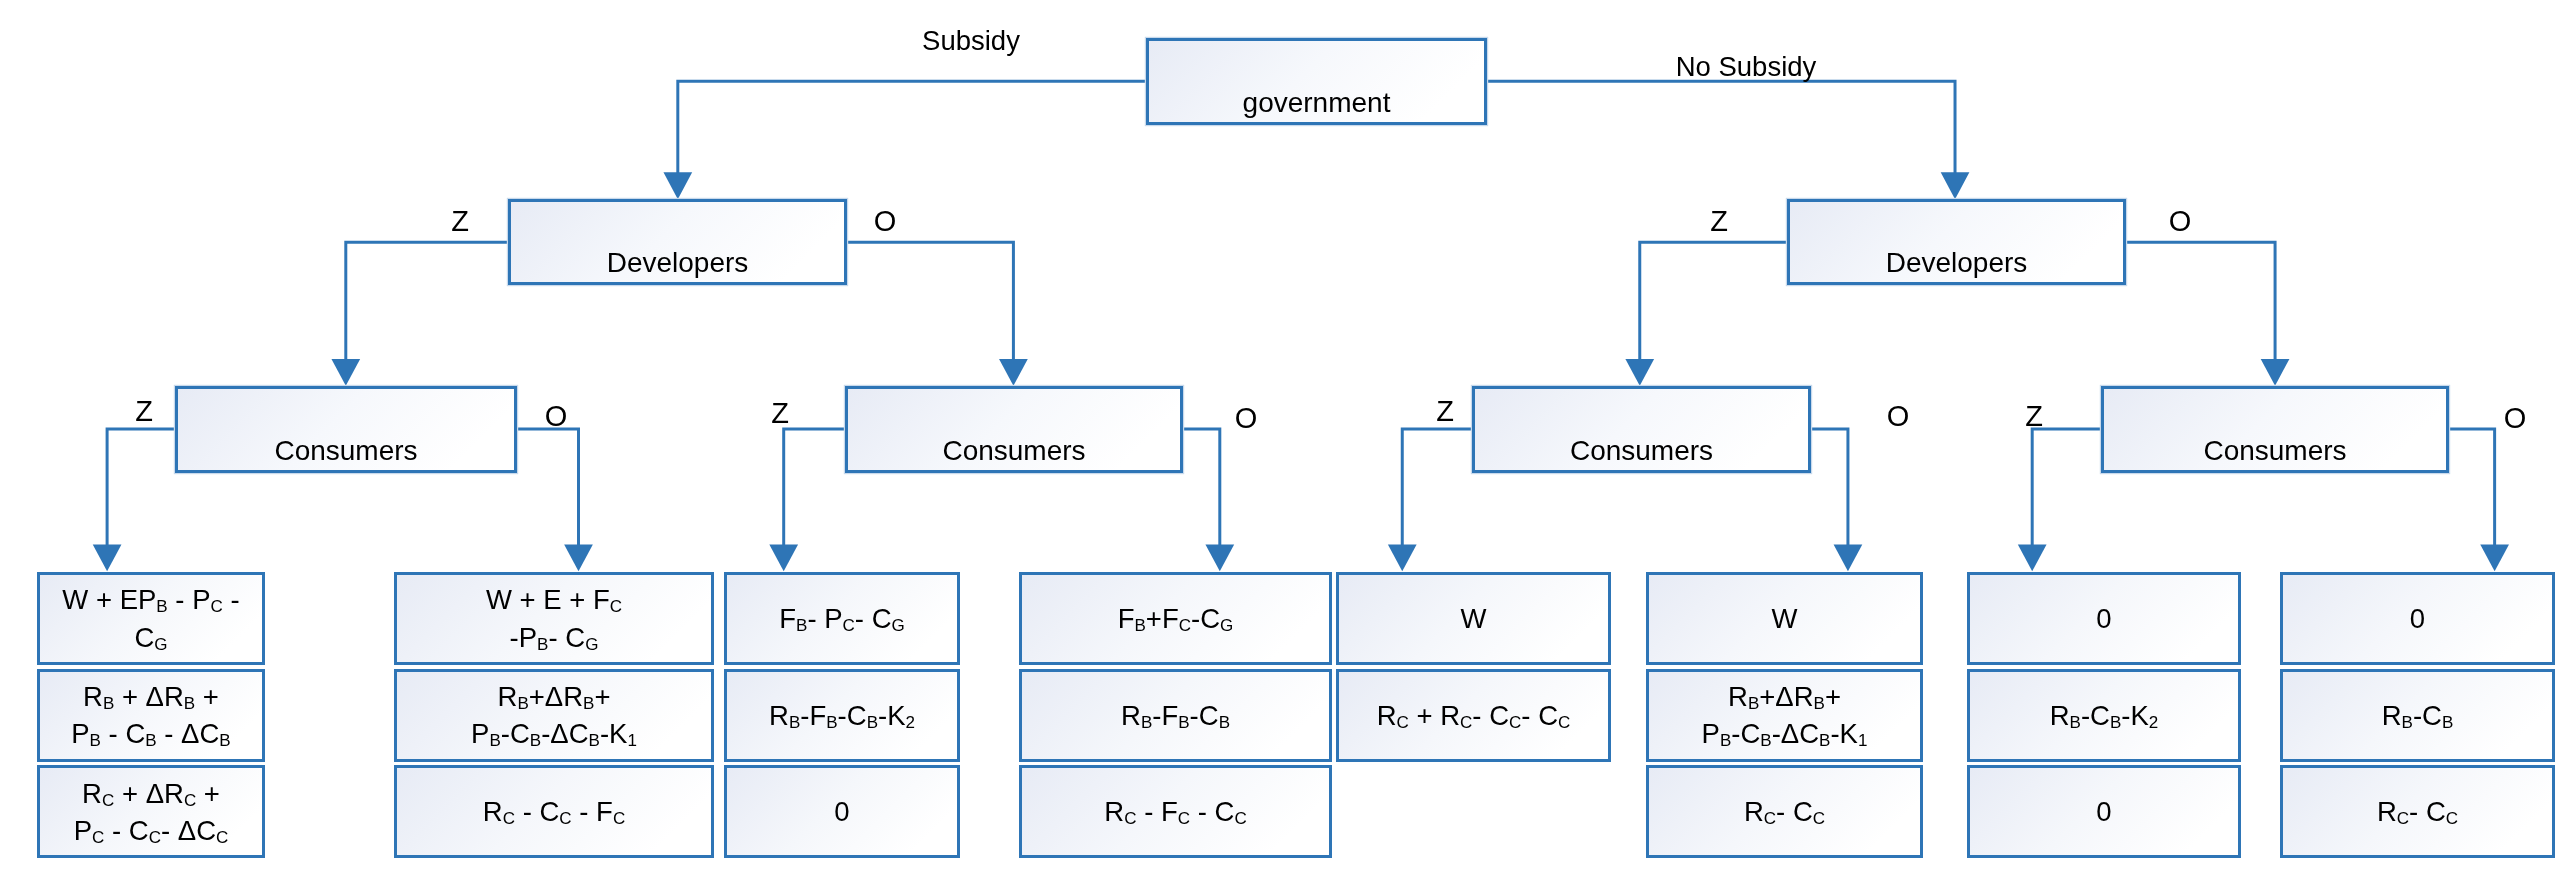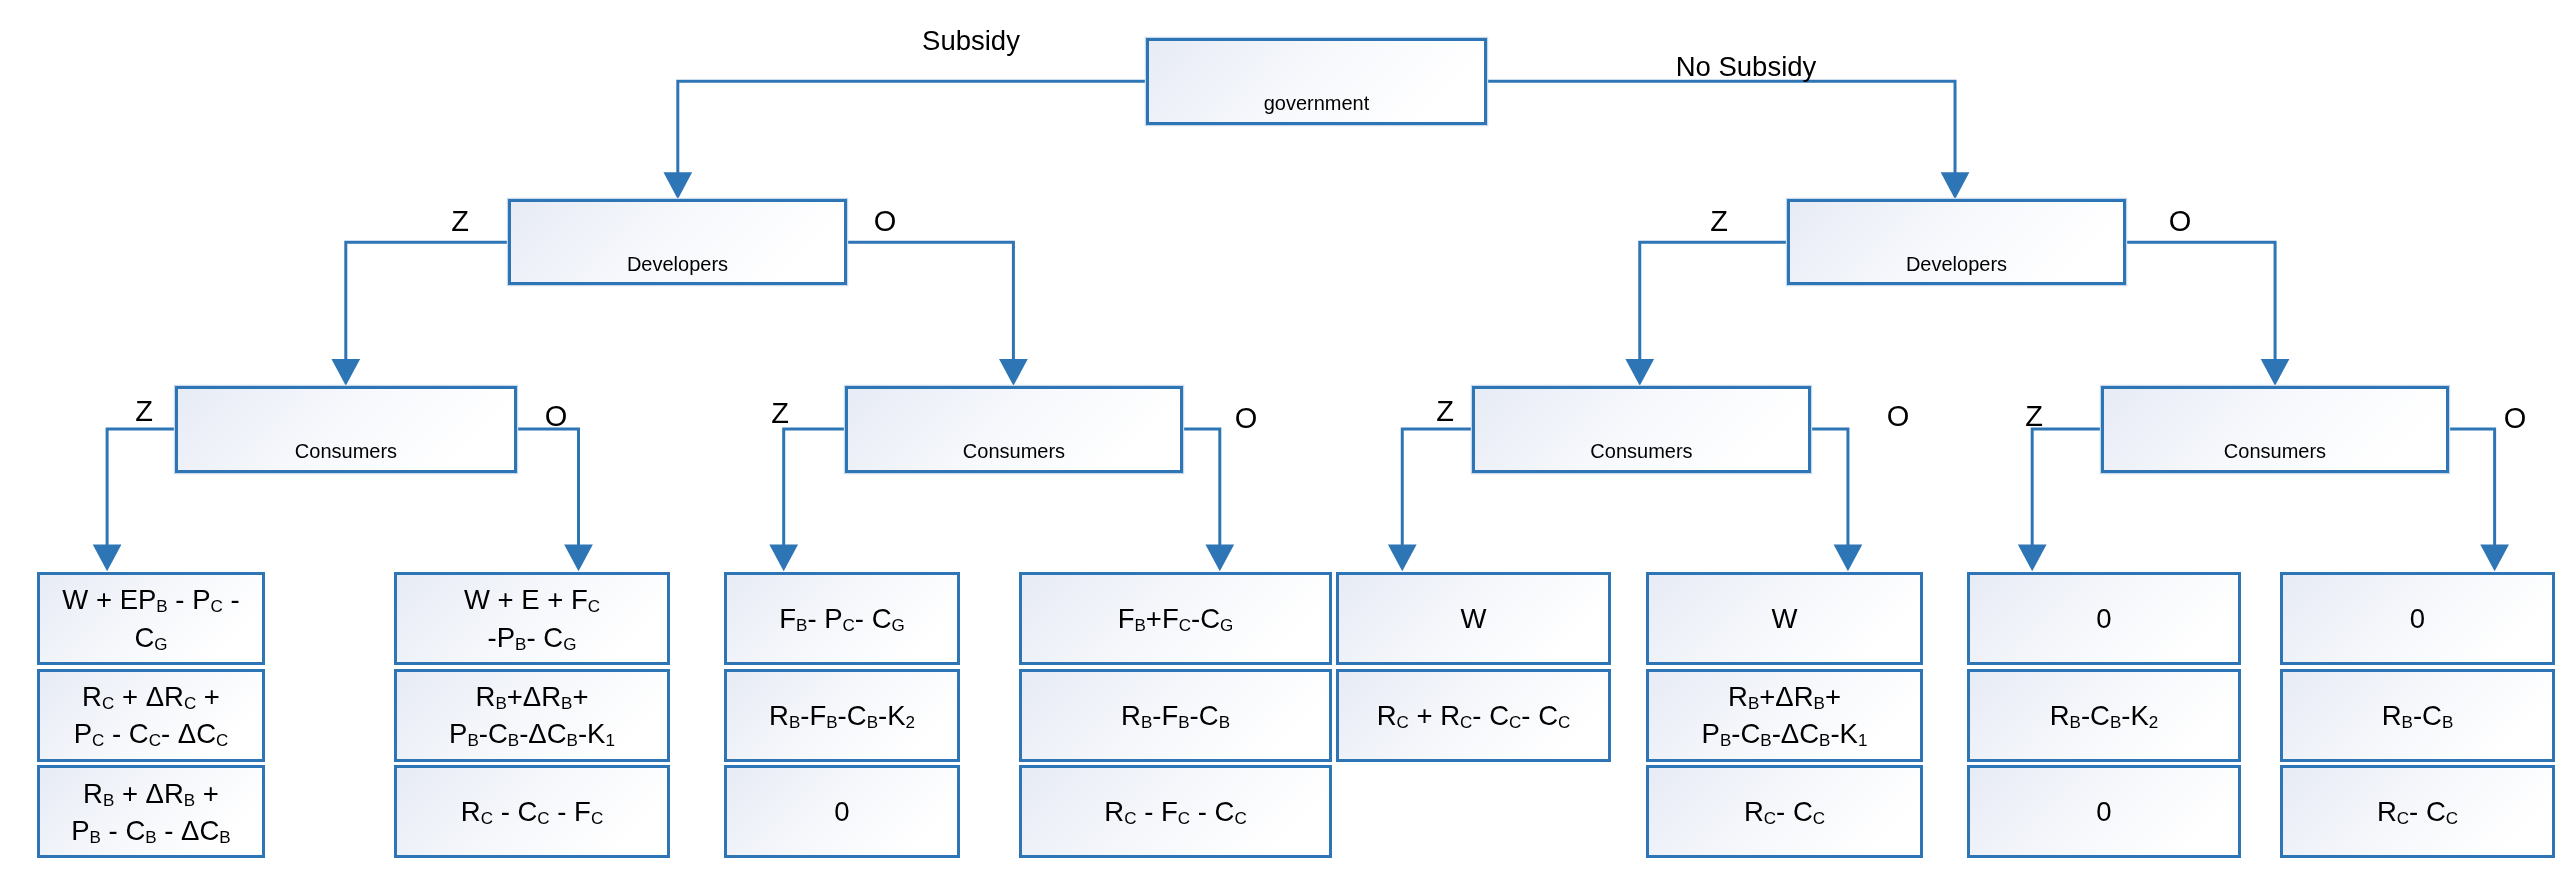--- a/index.html
+++ b/index.html
@@ -5,21 +5,21 @@
   html,body{margin:0;padding:0;background:#ffffff;}
   body{width:2576px;height:877px;position:relative;
        font-family:"Liberation Sans", sans-serif;color:#000;}
   #stage{position:absolute;left:0;top:0;width:2576px;height:877px;padding-left:27px;}
   svg.wires{position:absolute;left:0;top:0;z-index:1;}
   .node{position:absolute;z-index:2;box-sizing:border-box;
         border:3px solid #2e75b6;
         background:linear-gradient(135deg,#e7ebf5 0%,#f6f8fc 45%,#ffffff 85%);
         display:flex;align-items:center;justify-content:center;
         box-shadow:0 0 0 1.2px #c8d9ec;}
-  .node .lbl{font-size:20px;line-height:1.1;margin-top:43px;}
+  .node .lbl{font-size:28px;line-height:1.1;margin-top:43px;}
   .leafstack{position:absolute;z-index:2;display:flex;flex-direction:column;gap:3.6px;}
   .leafcell{box-sizing:border-box;height:93px;border:3px solid #2e75b6;
         background:linear-gradient(135deg,#e7ebf5 0%,#f5f7fb 45%,#ffffff 85%);
         display:flex;align-items:center;justify-content:center;text-align:center;
         font-size:27.5px;line-height:1.35;padding:2.4px 6px;}
   .leafcell sub{font-size:0.62em;vertical-align:-0.15em;}
   .flabel{position:absolute;z-index:3;transform:translate(-50%,-50%);
         white-space:nowrap;font-size:27.5px;}
   .zo{font-size:29px;}
 </style>
@@ -99,27 +99,27 @@
   </div>
   <div class="node" style="left:2101px;top:386px;width:348px;height:87px;">
     <span class="lbl">Consumers</span>
   </div>
 
   <div class="leafstack" style="left:37px;top:572px;width:228px;">
     <div class="leafcell">
         <span>W + EP<sub>B</sub> - P<sub>C</sub> - C<sub>G</sub></span>
       </div>
     <div class="leafcell">
+        <span>R<sub>B</sub> + ΔR<sub>B</sub> +<br>P<sub>B</sub> - C<sub>B</sub> - ΔC<sub>B</sub></span>
+      </div>
+    <div class="leafcell">
         <span>R<sub>C</sub> + ΔR<sub>C</sub> +<br>P<sub>C</sub> - C<sub>C</sub>- ΔC<sub>C</sub></span>
       </div>
-    <div class="leafcell">
-        <span>R<sub>B</sub> + ΔR<sub>B</sub> +<br>P<sub>B</sub> - C<sub>B</sub> - ΔC<sub>B</sub></span>
-      </div>
   </div>
-  <div class="leafstack" style="left:394px;top:572px;width:276px;">
+  <div class="leafstack" style="left:394px;top:572px;width:320px;">
     <div class="leafcell">
         <span>W + E + F<sub>C</sub><br>-P<sub>B</sub>- C<sub>G</sub></span>
       </div>
     <div class="leafcell">
         <span>R<sub>B</sub>+ΔR<sub>B</sub>+<br>P<sub>B</sub>-C<sub>B</sub>-ΔC<sub>B</sub>-K<sub>1</sub></span>
       </div>
     <div class="leafcell">
         <span>R<sub>C</sub> - C<sub>C</sub> - F<sub>C</sub></span>
       </div>
   </div>

